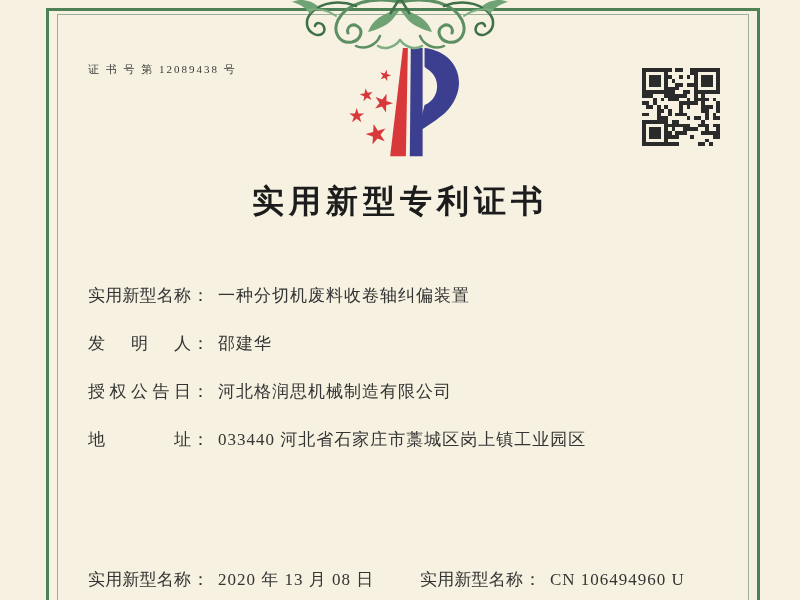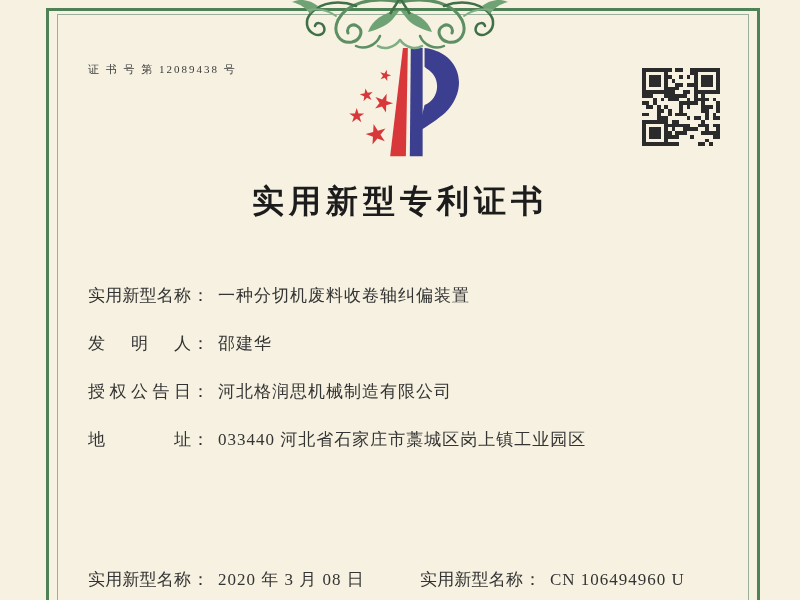--- a/index.html
+++ b/index.html
@@ -555,20 +555,20 @@
     <div class="field-row">
       <span class="field-label">授权公告日</span><span class="field-colon">：</span><span class="field-value">河北格润思机械制造有限公司</span>
     </div>
     <div class="field-row">
       <span class="field-label">地址</span><span class="field-colon">：</span><span class="field-value">033440 河北省石家庄市藁城区岗上镇工业园区</span>
     </div>
   </div>
 
   <div class="grant-row">
     <div class="grant-left">
-      <span class="field-label">实用新型名称</span><span class="field-colon">：</span><span class="field-value">2020 年 3 月 08 日</span>
+      <span class="field-label">实用新型名称</span><span class="field-colon">：</span><span class="field-value">2020 年 13 月 08 日</span>
     </div>
     <div class="grant-right">
       <span class="field-label">实用新型名称</span><span class="field-colon">：</span><span class="field-value">CN 106494960 U</span>
     </div>
   </div>
 
 </div>
 
 </body></html>

